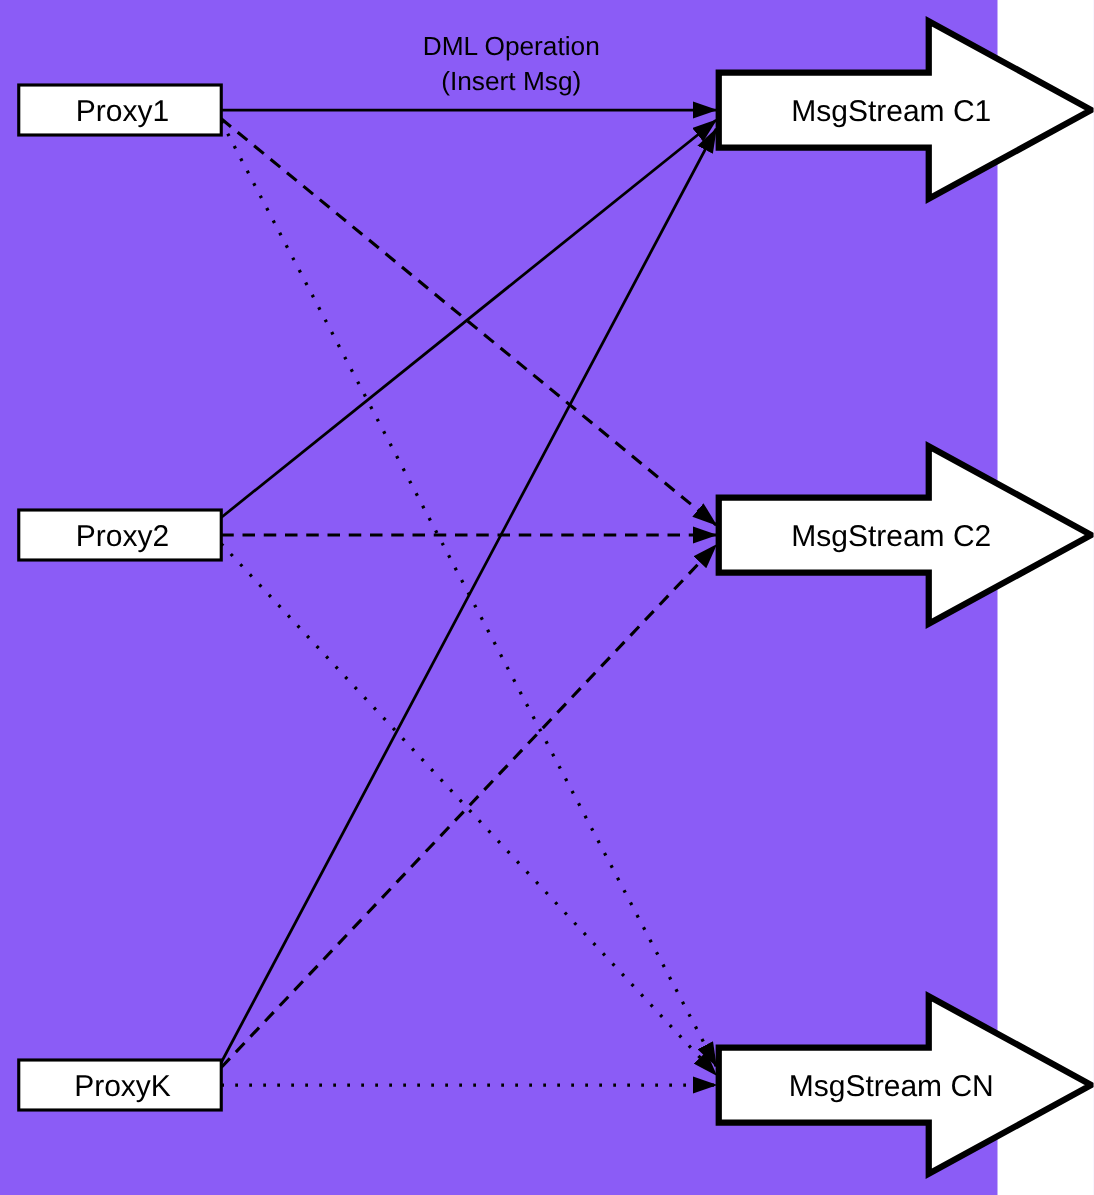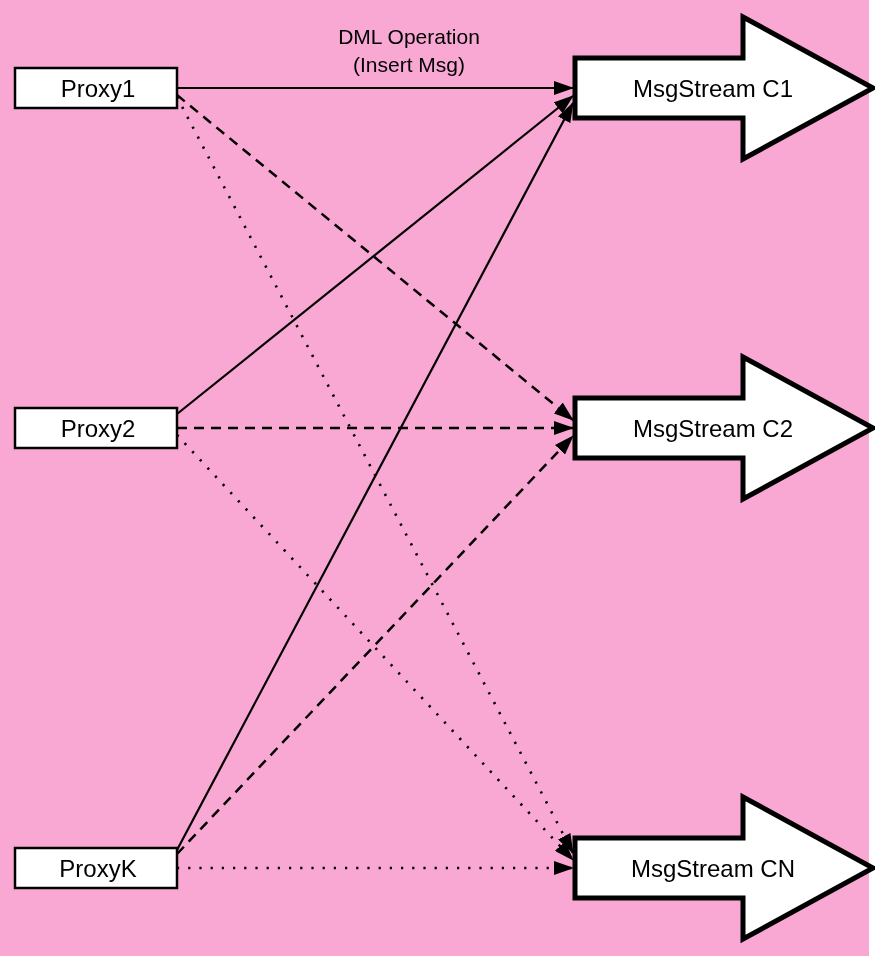--- a/index.html
+++ b/index.html
@@ -1,24 +1,24 @@
 <!DOCTYPE html>
 <html><head>
 <meta charset="utf-8">
 <style>
   html, body {
     margin: 0;
     padding: 0;
     background: #ffffff;
   }
   .canvas {
-    width: 869px;
+    width: 798px;
     height: 956px;
     position: relative;
-    background: #f9a8d4;
+    background: #8b5cf6;
   }
   svg text {
     font-family: "Liberation Sans", sans-serif;
     fill: #000000;
   }
   .node-label { font-size: 24px; }
   .stream-label { font-size: 24px; }
   .title-label { font-size: 21px; }
   .proxy-box {
     fill: #ffffff;

